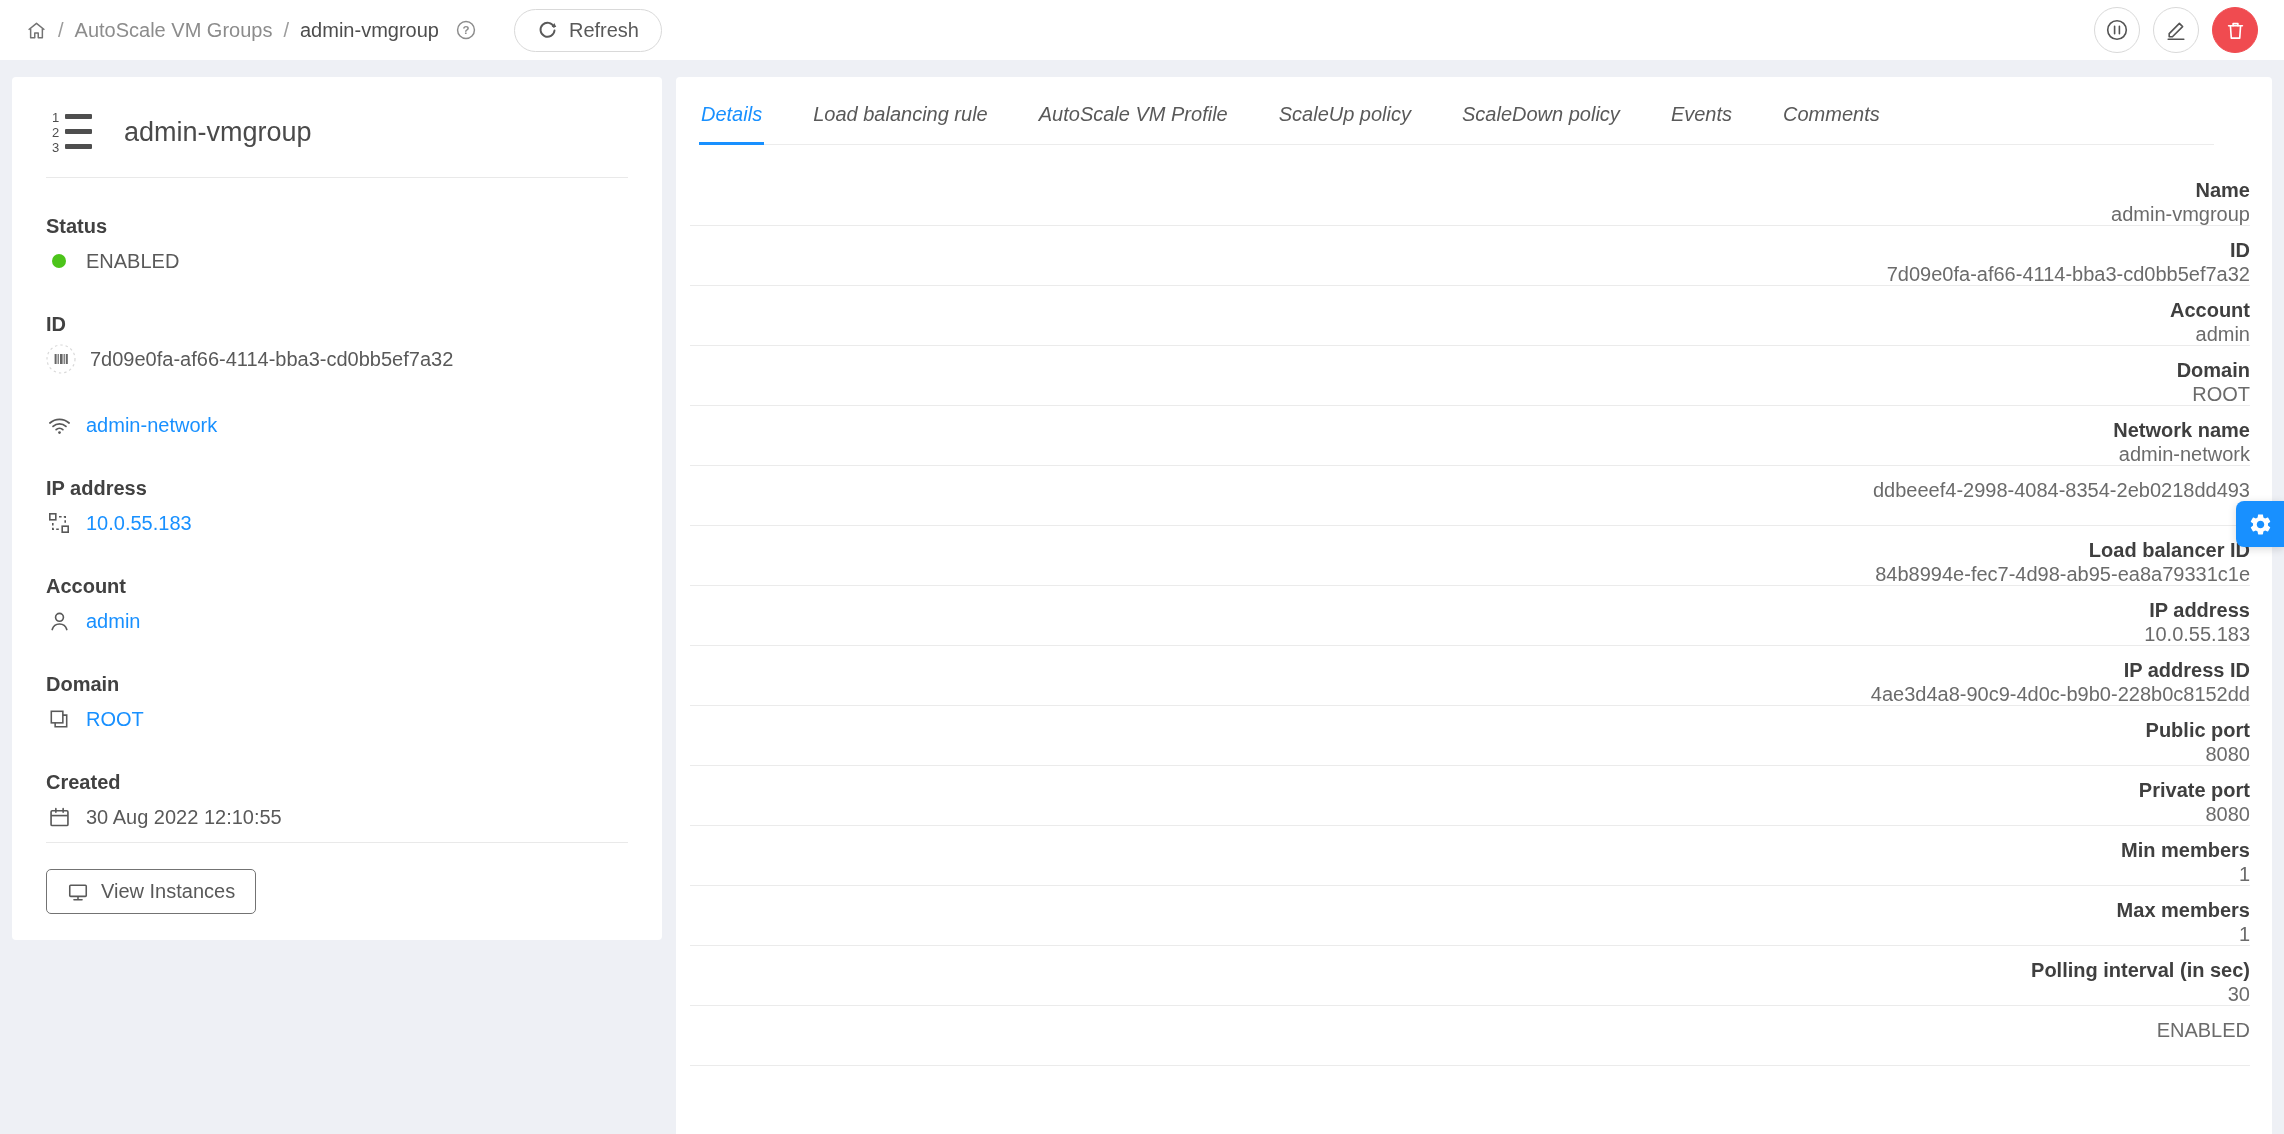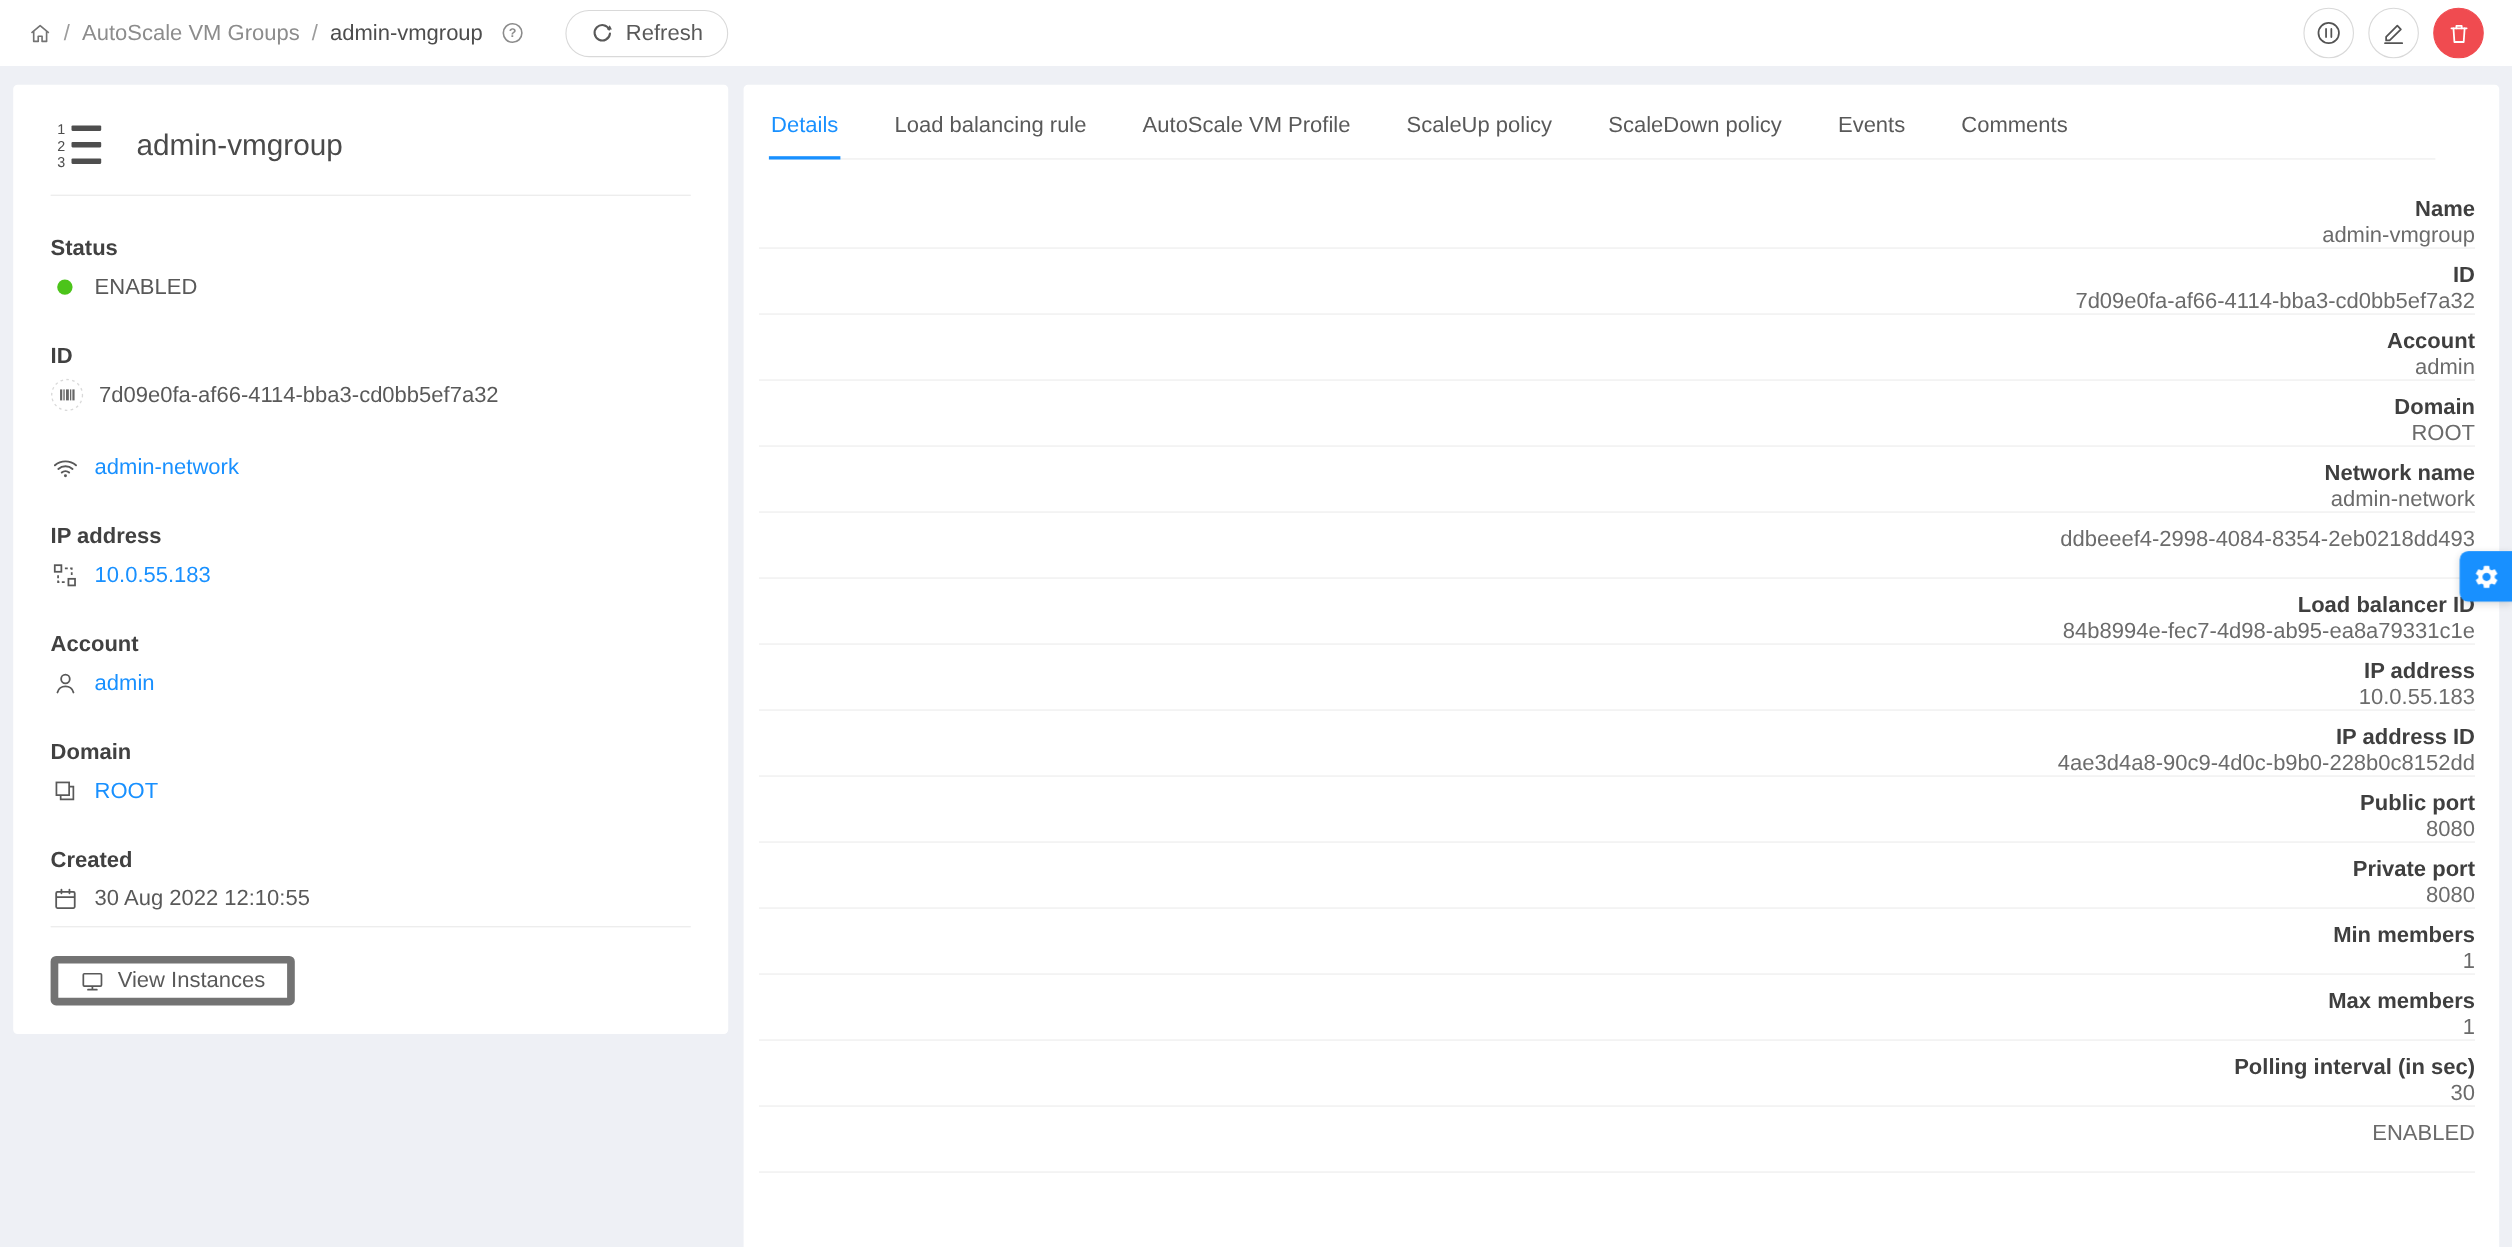--- a/index.html
+++ b/index.html
@@ -58,38 +58,38 @@
   .fields { margin-top: 34px; }
   .field { margin-bottom: 10px; margin-top: 36px; }
   .field-label { font-weight: bold; color: #414141; line-height: 24px; margin-bottom: 8px; font-size: 20px; }
   .field-value { display: flex; align-items: center; gap: 14px; line-height: 28px; color: #595959; font-size: 20px; min-height: 30px; }
   .field-value a { color: #1890ff; text-decoration: none; cursor: pointer; }
   .dot { width: 14px; height: 14px; border-radius: 50%; background: #4cc41a; display: inline-block; }
   .ficon { display: inline-flex; align-items: center; justify-content: center; min-width: 26px; }
   .actions-hr { margin-top: 8px; }
   .btn-default {
     margin-top: 26px; height: 45px; padding: 0 20px;
-    border: 7px solid #737373; border-radius: 5px; background: #fff;
+    border: 1px solid #737373; border-radius: 5px; background: #fff;
     display: inline-flex; align-items: center; gap: 12px;
     font-size: 20px; color: #595959; cursor: pointer; font-family: inherit;
   }
 
   
   .detail-card {
     flex: 1; background: #fff; border-radius: 4px;
     padding: 0 22px 0 14px; height: 1200px;
   }
   .tabbar {
     display: flex; gap: 47px;
     border-bottom: 1px solid #ececec;
     margin: 0 36px 0 9px;
   }
   .tab {
     padding: 26px 2px 18px; font-size: 20px; color: #595959;
-    cursor: pointer; position: relative; white-space: nowrap;
+    cursor: pointer; position: relative; white-space: nowrap; font-style: italic;
   }
   .tab.active { color: #1890ff; }
   .tab.active::after {
     content: ""; position: absolute; left: 0; right: 0; bottom: -1px;
     height: 3px; background: #1890ff;
   }
   .rows { margin-top: 21px; }
   .drow { height: 60px; padding-top: 12px; border-bottom: 1px solid #ebebeb; overflow: hidden; text-align: right; }
   .dlabel { font-weight: bold; color: #3f3f3f; line-height: 24px; font-size: 20px; }
   .dvalue { color: #6b6b6b; line-height: 24px; font-size: 20px; }

